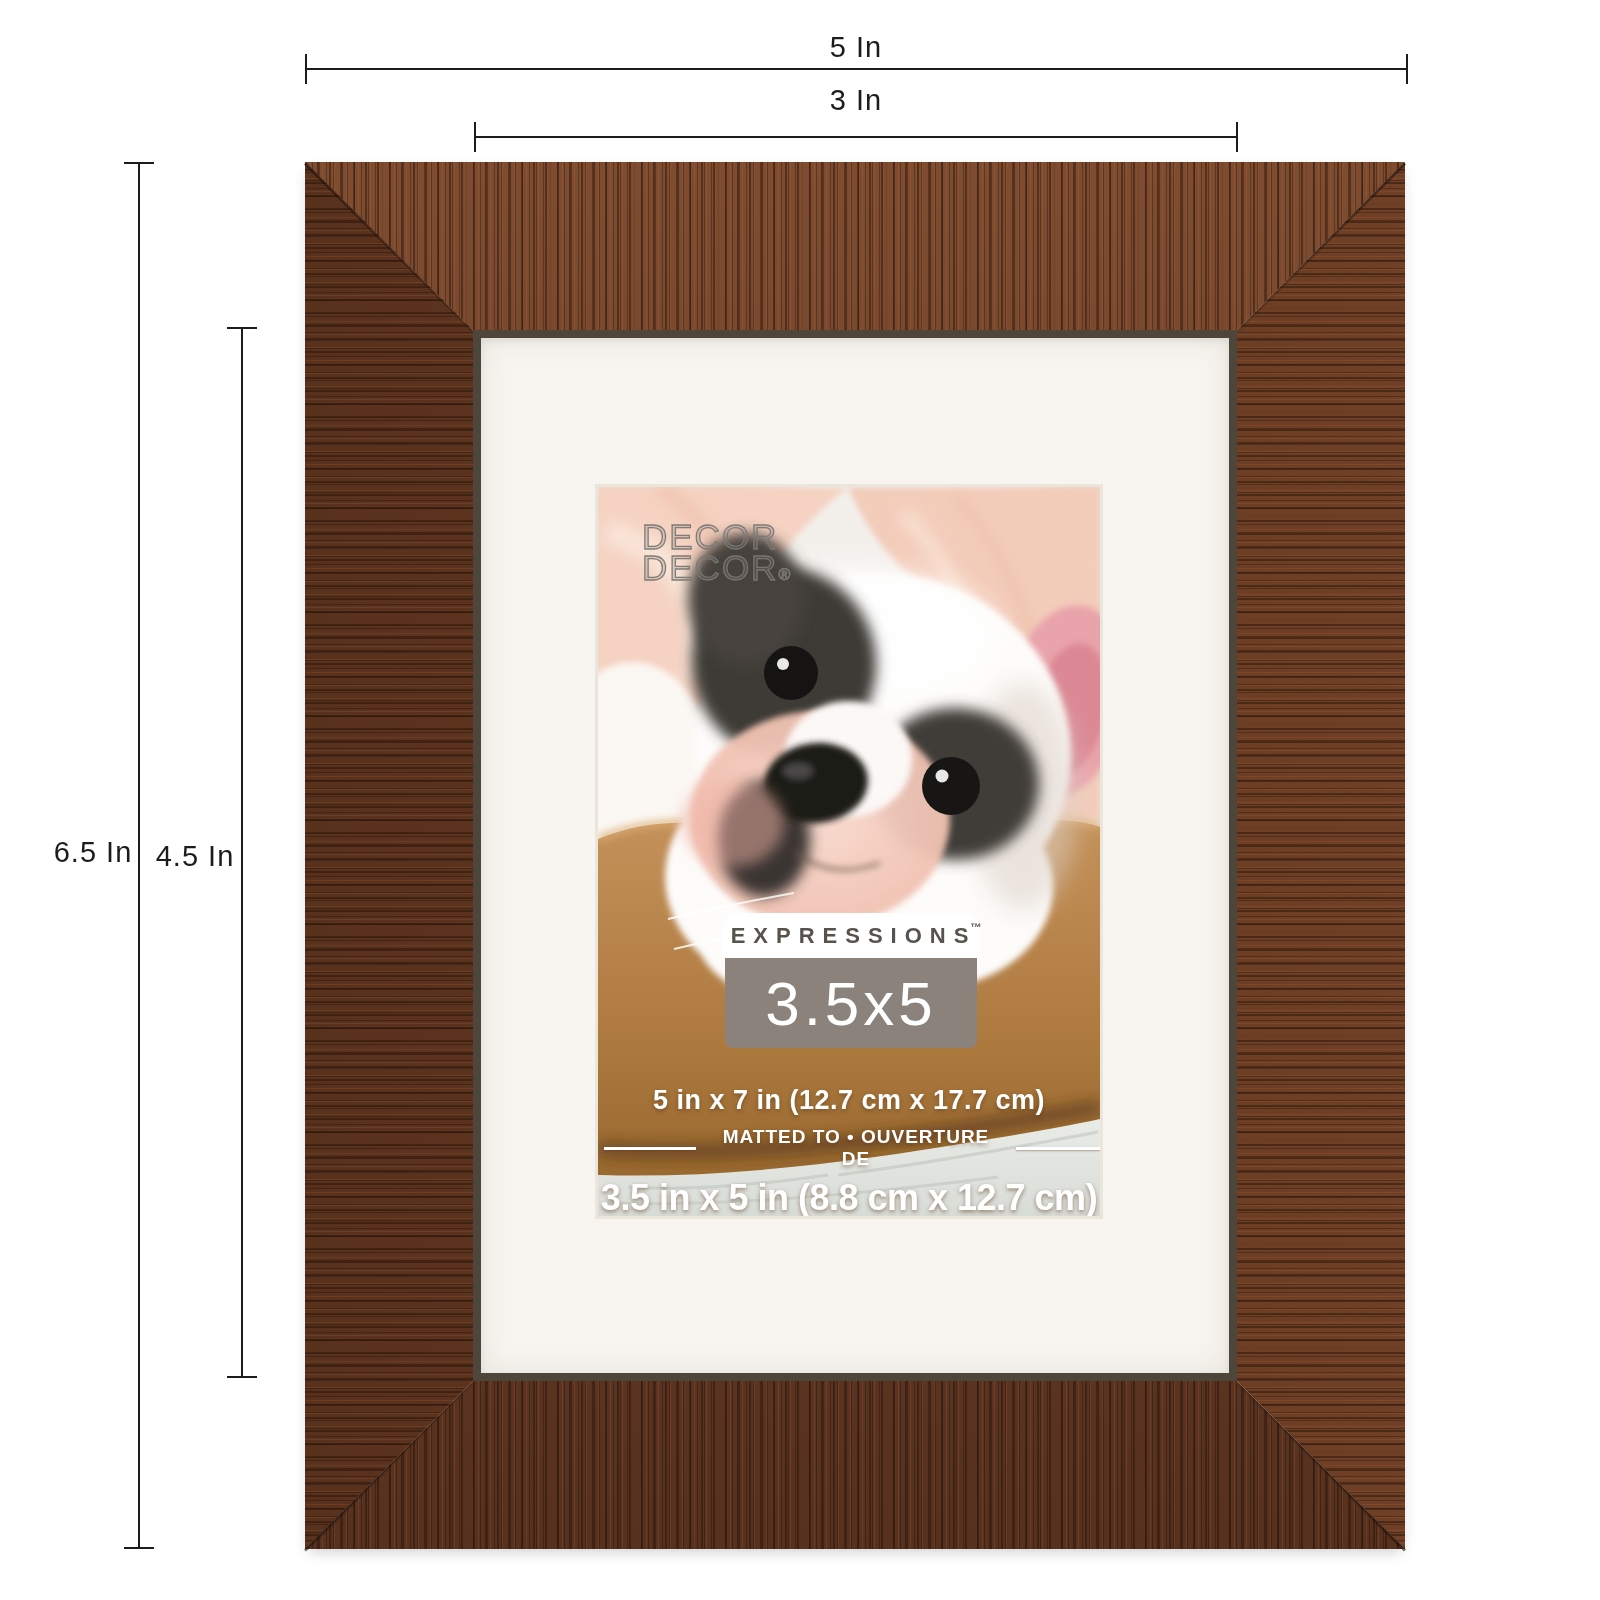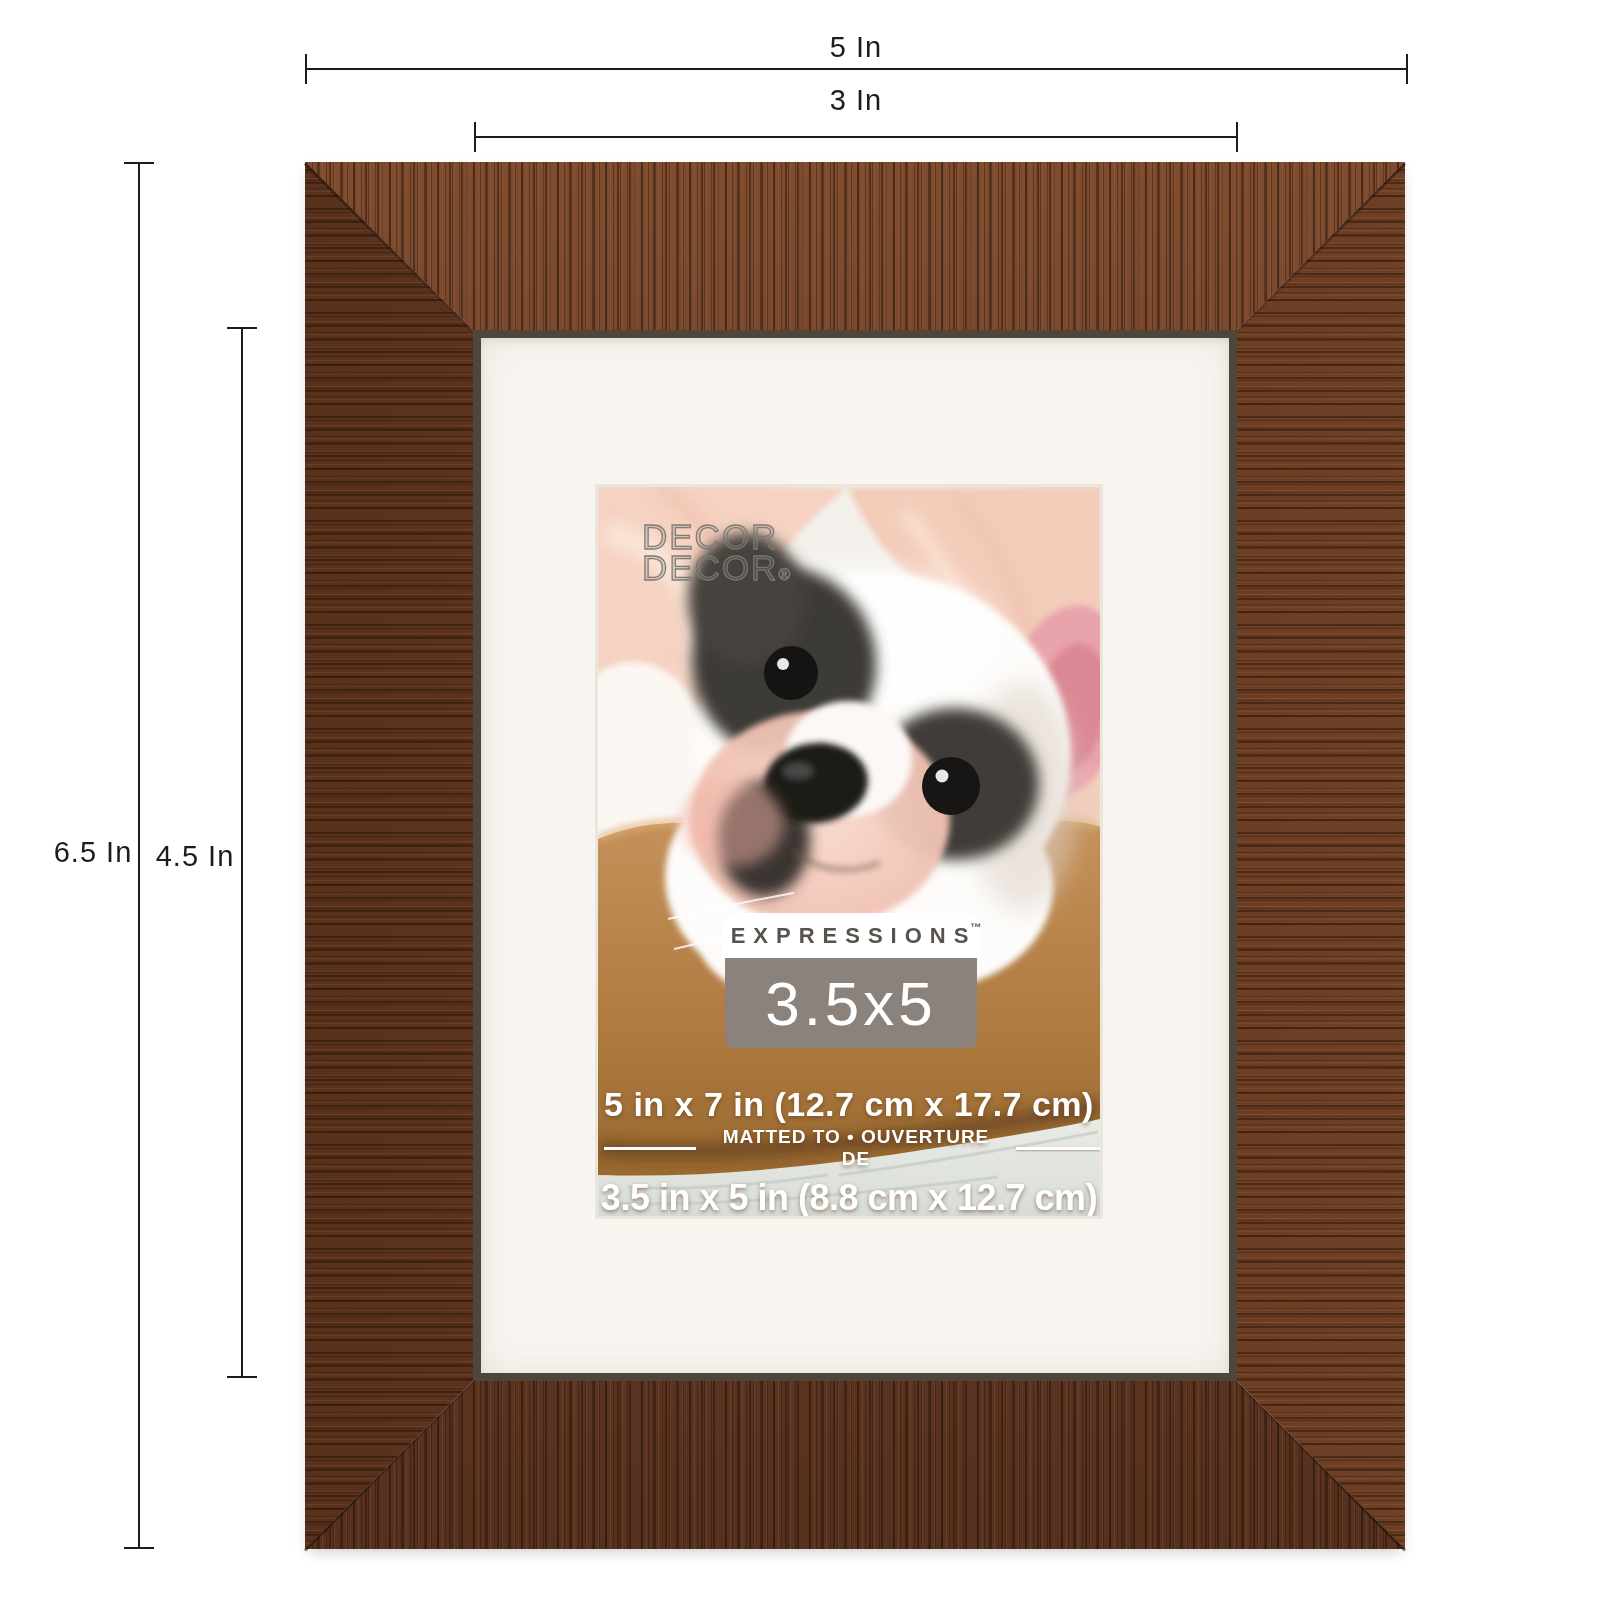--- a/index.html
+++ b/index.html
@@ -77,21 +77,21 @@
   .exp-band{position:absolute;left:124px;top:426px;width:258px;height:45px;background:#ffffff;
             border-radius:16px 16px 0 0;display:flex;align-items:center;justify-content:center;}
   .exp-brand{font-size:22px;font-weight:700;letter-spacing:8px;color:#57524b;padding-left:10px;}
   .exp-tm{font-size:11px;font-weight:700;color:#57524b;align-self:flex-start;margin-top:8px;margin-left:-6px;}
   .size-badge{position:absolute;left:127px;top:471px;width:252px;height:90px;background:#8b837b;
               border-radius:0 0 8px 8px;display:flex;align-items:center;justify-content:center;}
   .size-badge-text{font-size:62px;font-weight:300;color:#ffffff;letter-spacing:4px;}
 
   .caption{position:absolute;left:0;right:0;text-align:center;color:#ffffff;
            text-shadow:0 2px 4px rgba(90,55,25,.55);}
-  .size-line{top:598px;font-size:34px;font-weight:700;letter-spacing:0.5px;}
+  .size-line{top:598px;font-size:27px;font-weight:700;letter-spacing:0.5px;}
   .matted-row{top:639px;display:flex;align-items:center;justify-content:space-between;gap:10px;margin-left:6px;}
   .matted-rule{height:3px;background:#ffffff;box-shadow:0 1px 2px rgba(90,55,25,.4);}
   .matted-text{font-size:19px;font-weight:700;letter-spacing:1px;}
   .opening-line{top:661px;font-size:36px;font-weight:700;letter-spacing:-0.5px;margin-top:29px;}
 </style>
 </head>
 <body>
 
 <div class="canvas">
 

